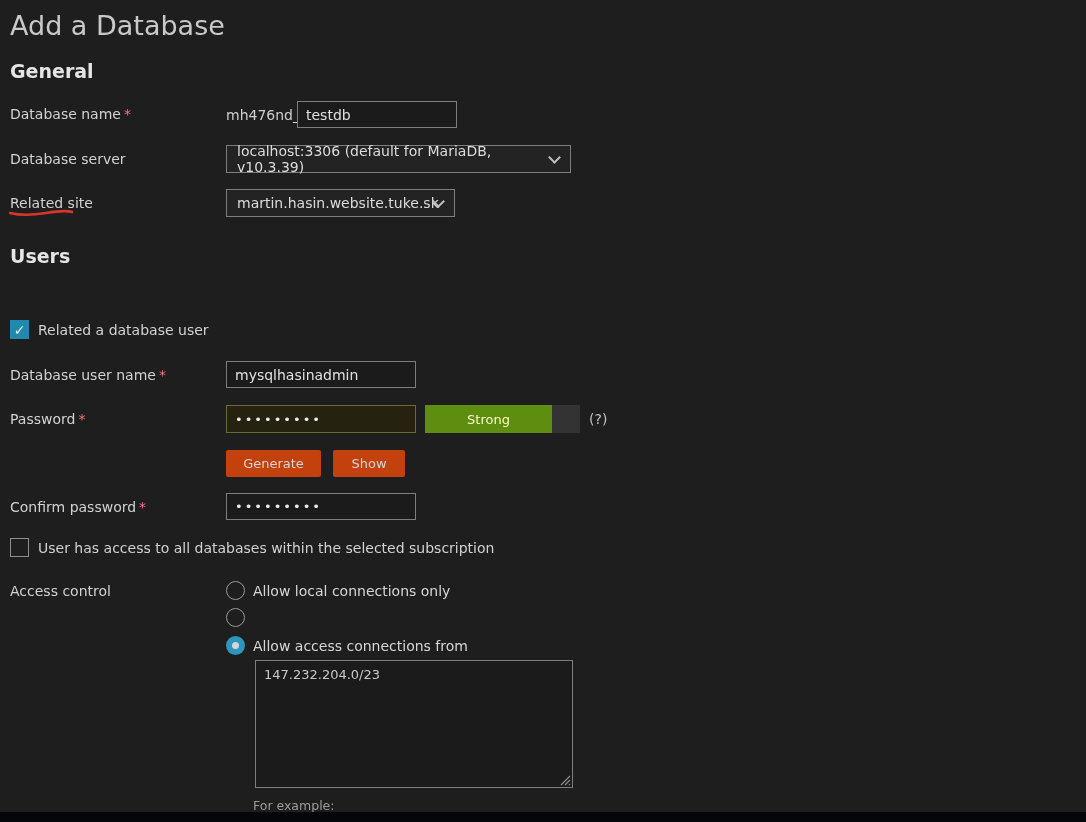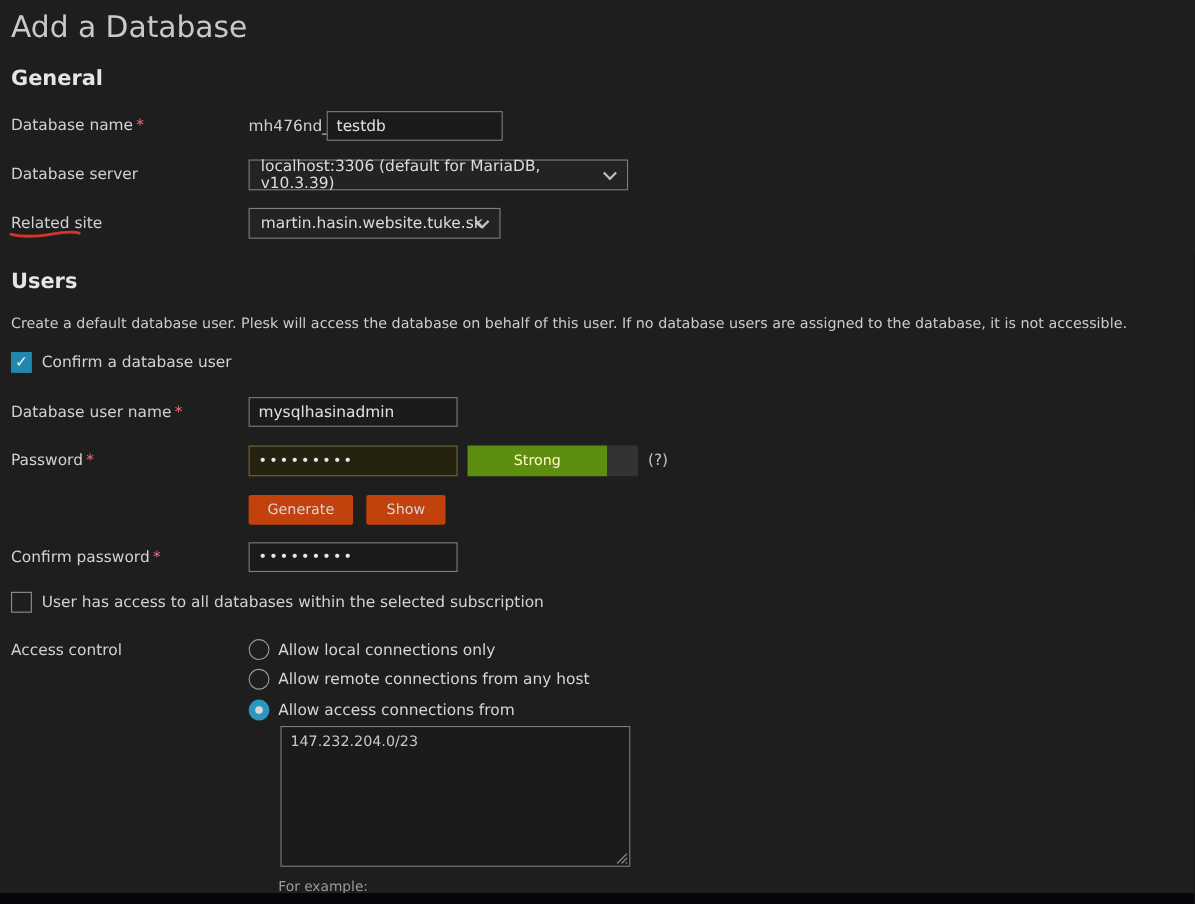--- a/index.html
+++ b/index.html
@@ -89,26 +89,25 @@
   <div class="label" style="left:10px;top:195px;">Related site</div>
   <svg class="squiggle" style="left:8px;top:208px;" width="66" height="10" viewBox="0 0 66 10">
     <path d="M2 5 C 14 8, 26 7, 38 5 S 58 2, 64 4" fill="none" stroke="#d8342c" stroke-width="2.6" stroke-linecap="round"></path>
   </svg>
   <div class="select" style="left:226px;top:189px;width:229px;height:28px;">
     <span>martin.hasin.website.tuke.sk</span>
     <span class="chevron"></span>
   </div>
 
   <div class="section-heading" style="left:10px;top:245px;">Users</div>
-  <div class="description" style="left:10px;top:287px;">Create a default database user. Plesk will access the database on behalf of this user. If no database users are assigned to the database, it is not accessible.</div>
 
   <div class="checkbox checked" style="left:10px;top:320px;">
     <span class="mark">✓</span>
   </div>
-  <div class="cb-label" style="left:38px;top:322px;">Confirm a database user</div>
+  <div class="cb-label" style="left:38px;top:322px;">Related a database user</div>
 
   <div class="label" style="left:10px;top:367px;">
     <span>Database user name</span><span class="req">*</span>
   </div>
   <input class="text-input" style="left: 226px; top: 361px; width: 190px; height: 27px;" value="mysqlhasinadmin">
 
   <div class="label" style="left:10px;top:411px;">
     <span>Password</span><span class="req">*</span>
   </div>
   <input class="text-input pw-input" style="left: 226px; top: 405px; width: 190px; height: 28px;" value="•••••••••">
@@ -128,21 +127,20 @@
 
   <div class="checkbox unchecked" style="left:10px;top:538px;"></div>
   <div class="cb-label" style="left:38px;top:540px;">User has access to all databases within the selected subscription</div>
 
   <div class="label" style="left:10px;top:583px;">Access control</div>
 
   <div class="radio off" style="left:226px;top:581px;"></div>
   <div class="radio-label" style="left:253px;top:583px;">Allow local connections only</div>
 
   <div class="radio off" style="left:226px;top:608px;"></div>
-  <div class="radio-label" style="left:253px;top:610px;">Allow remote connections from any host</div>
 
   <div class="radio on" style="left:226px;top:636px;">
     <span class="dot"></span>
   </div>
   <div class="radio-label" style="left:253px;top:638px;">Allow access connections from</div>
 
   <textarea class="remote-textarea" style="left: 255px; top: 660px; width: 318px; height: 128px;">147.232.204.0/23</textarea>
   <svg class="resize-handle" style="left:559px;top:774px;" width="12" height="12" viewBox="0 0 12 12">
     <path d="M11 2 L2 11 M11 6 L6 11 M11 10 L10 11" stroke="#8a8a8a" stroke-width="1.2" fill="none"></path>
   </svg>

